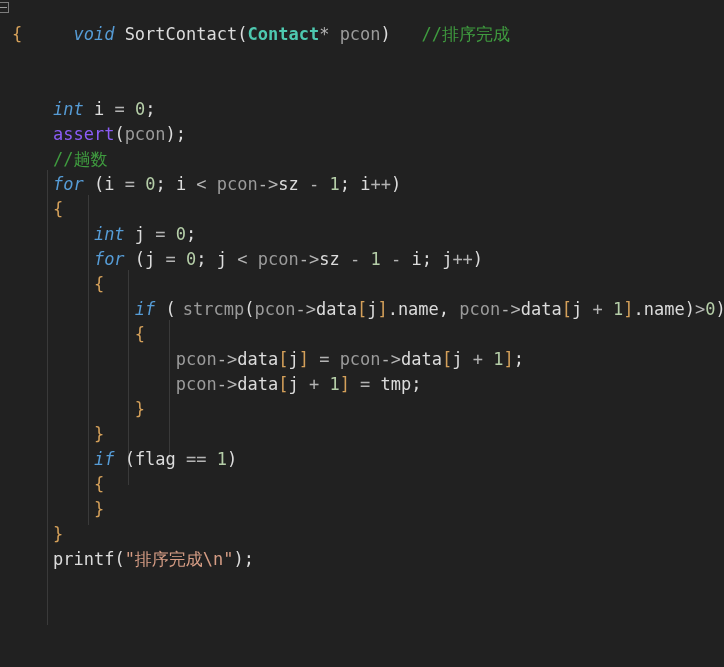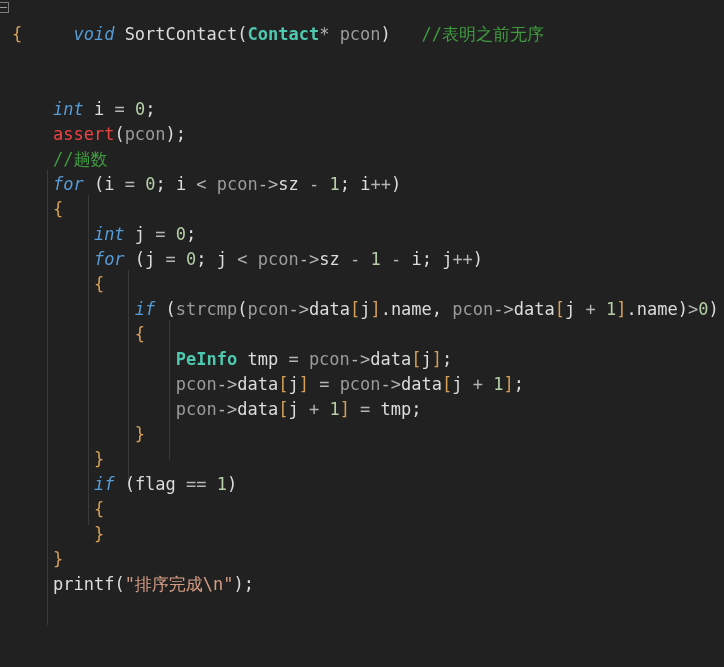--- a/index.html
+++ b/index.html
@@ -29,22 +29,22 @@
     height: 25px;
     white-space: pre;
     padding-left: 12px;
     box-sizing: border-box;
   }
   
   .kw      { color: #569cd6; font-style: italic; }            
   .type    { color: #4ec9b0; font-weight: bold; }            
   .ident   { color: #dcdcdc; }            
   .param   { color: #9b9b9b; }            
-  .macro   { color: #ef4444; }            
-  .fn      { color: #9b9b9b; }            
+  .macro   { color: #8b5cf6; }            
+  .fn      { color: #9b9b9b; margin-left: 7px; }            
   .num     { color: #b5cea8; }            
   .str     { color: #d69d85; }            
   .cmt     { color: #3f9b3f; }            
   .punc    { color: #dcdcdc; }            
   .brace   { color: #d4a05a; }            
   .brack   { color: #d4a05a; }            
   .op      { color: #b4b4b4; }            
 
   
   .fold-marker {
@@ -78,21 +78,21 @@
 <div id="editor">
 
   <div class="guide" style="left:47px;  top:170px; height:455px;"></div>
   <div class="guide" style="left:88px;  top:195px; height:330px;"></div>
   <div class="guide" style="left:128px; top:270px; height:215px;"></div>
   <div class="guide" style="left:169px; top:320px; height:140px;"></div>
 
   <div class="code-area">
 
     <div class="line" style="position:relative;">
-      <span class="fold-marker"></span><span class="kw">void</span><span class="punc"> </span><span class="ident">SortContact</span><span class="punc">(</span><span class="type">Contact</span><span class="op">*</span><span class="punc"> </span><span class="param">pcon</span><span class="punc">)</span><span class="punc">   </span><span class="cmt">//表明之前无序</span>
+      <span class="fold-marker"></span><span class="kw">void</span><span class="punc"> </span><span class="ident">SortContact</span><span class="punc">(</span><span class="type">Contact</span><span class="op">*</span><span class="punc"> </span><span class="param">pcon</span><span class="punc">)</span><span class="punc">   </span><span class="cmt">//排序完成</span>
     </div>
 
     <div class="line"><span class="brace">{</span></div>
 
     <div class="line"></div>
     <div class="line"></div>
 
     <div class="line"><span class="punc">    </span><span class="kw">int</span><span class="punc"> </span><span class="ident">i</span><span class="op"> = </span><span class="num">0</span><span class="punc">;</span></div>
 
     <div class="line"><span class="punc">    </span><span class="macro">assert</span><span class="punc">(</span><span class="param">pcon</span><span class="punc">)</span><span class="punc">;</span></div>
@@ -107,21 +107,20 @@
     <div class="line"><span class="punc">        </span><span class="kw">int</span><span class="punc"> </span><span class="ident">j</span><span class="op"> = </span><span class="num">0</span><span class="punc">;</span></div>
 
     <div class="line"><span class="punc">        </span><span class="kw">for</span><span class="punc"> </span><span class="punc">(</span><span class="ident">j</span><span class="op"> = </span><span class="num">0</span><span class="punc">; </span><span class="ident">j</span><span class="op"> &lt; </span><span class="param">pcon</span><span class="op">-&gt;</span><span class="ident">sz</span><span class="op"> - </span><span class="num">1</span><span class="op"> - </span><span class="ident">i</span><span class="punc">; </span><span class="ident">j</span><span class="op">++</span><span class="punc">)</span></div>
 
     <div class="line"><span class="punc">        </span><span class="brace">{</span></div>
 
     <div class="line"><span class="punc">            </span><span class="kw">if</span><span class="punc"> </span><span class="punc">(</span><span class="fn">strcmp</span><span class="punc">(</span><span class="param">pcon</span><span class="op">-&gt;</span><span class="ident">data</span><span class="brack">[</span><span class="ident">j</span><span class="brack">]</span><span class="punc">.</span><span class="ident">name</span><span class="punc">, </span><span class="param">pcon</span><span class="op">-&gt;</span><span class="ident">data</span><span class="brack">[</span><span class="ident">j</span><span class="op"> + </span><span class="num">1</span><span class="brack">]</span><span class="punc">.</span><span class="ident">name</span><span class="punc">)</span><span class="op">&gt;</span><span class="num">0</span><span class="punc">)</span></div>
 
     <div class="line"><span class="punc">            </span><span class="brace">{</span></div>
 
-    <div class="line"><span class="punc">                </span><span class="type">PeInfo</span><span class="punc"> </span><span class="ident">tmp</span><span class="op"> = </span><span class="param">pcon</span><span class="op">-&gt;</span><span class="ident">data</span><span class="brack">[</span><span class="ident">j</span><span class="brack">]</span><span class="punc">;</span></div>
 
     <div class="line"><span class="punc">                </span><span class="param">pcon</span><span class="op">-&gt;</span><span class="ident">data</span><span class="brack">[</span><span class="ident">j</span><span class="brack">]</span><span class="op"> = </span><span class="param">pcon</span><span class="op">-&gt;</span><span class="ident">data</span><span class="brack">[</span><span class="ident">j</span><span class="op"> + </span><span class="num">1</span><span class="brack">]</span><span class="punc">;</span></div>
 
     <div class="line"><span class="punc">                </span><span class="param">pcon</span><span class="op">-&gt;</span><span class="ident">data</span><span class="brack">[</span><span class="ident">j</span><span class="op"> + </span><span class="num">1</span><span class="brack">]</span><span class="op"> = </span><span class="ident">tmp</span><span class="punc">;</span></div>
 
 
     <div class="line"><span class="punc">            </span><span class="brace">}</span></div>
 
     <div class="line"><span class="punc">        </span><span class="brace">}</span></div>
 

